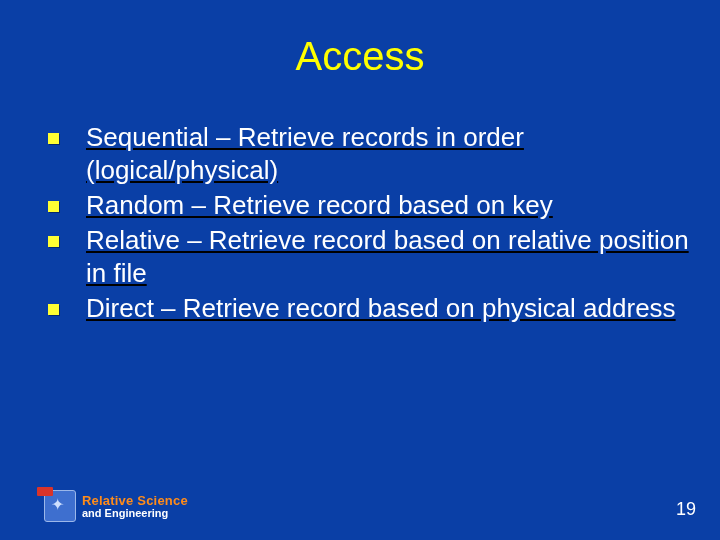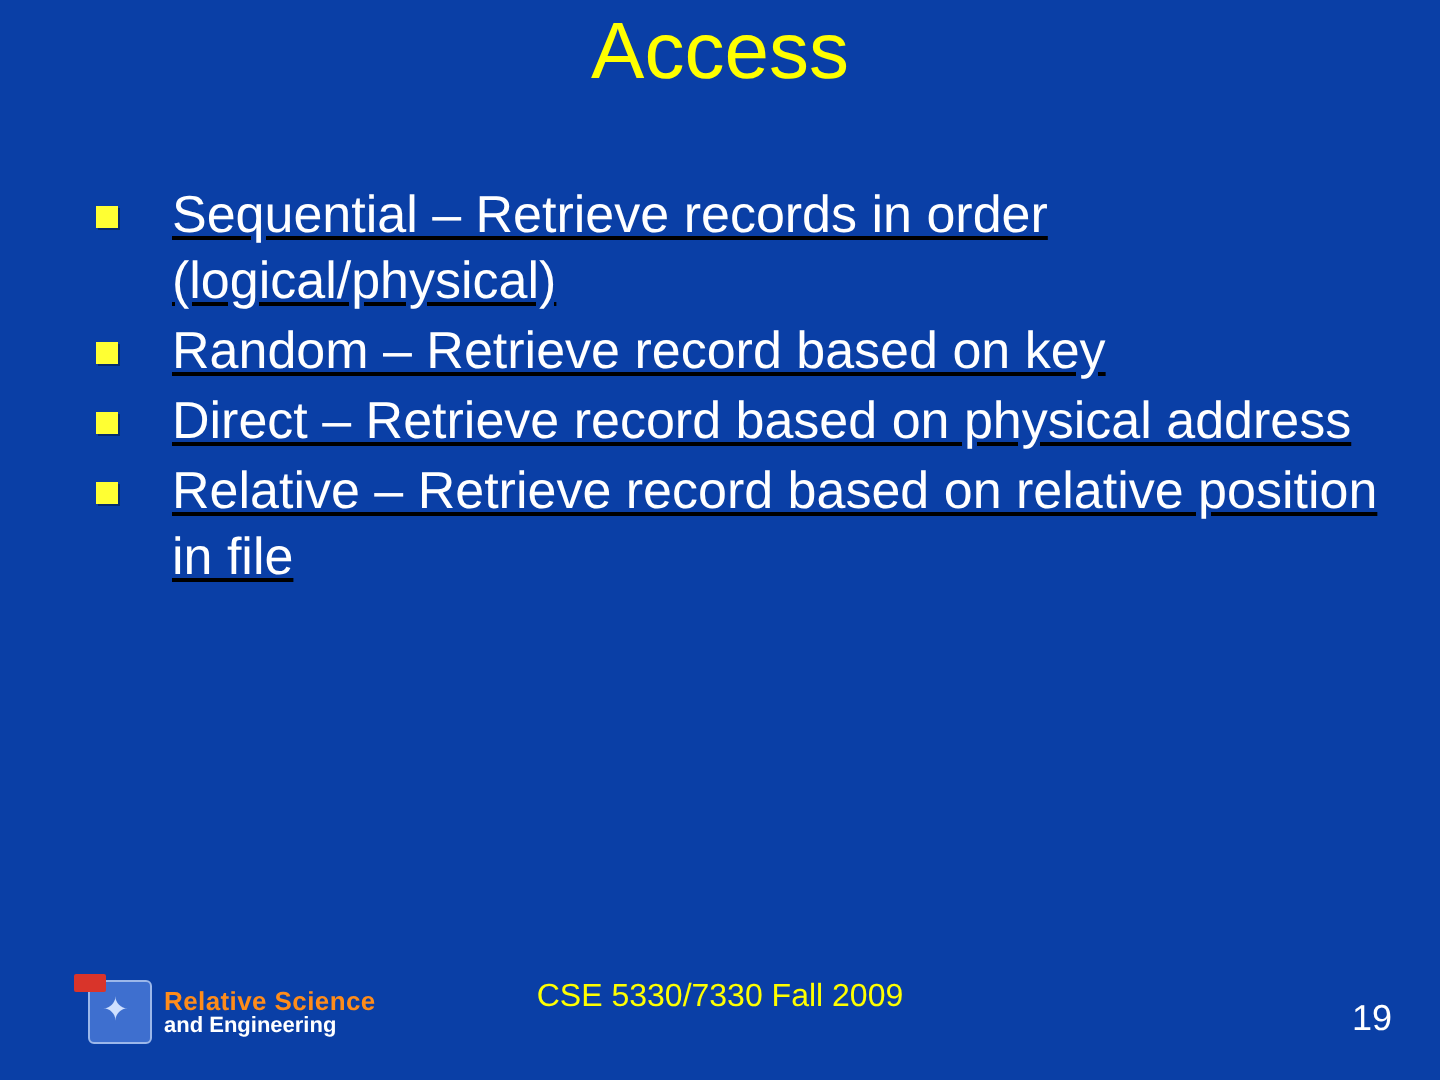--- a/index.html
+++ b/index.html
@@ -14,21 +14,21 @@
   .slide {
     width: 720px;
     height: 540px;
     position: relative;
     box-sizing: border-box;
   }
   .title {
     color: #ffff00;
     font-size: 40px;
     text-align: center;
-    padding-top: 4px;
+    padding-top: 34px;
     font-weight: normal;
   }
   .body {
     padding: 42px 30px 0 42px;
     text-decoration: underline;
   }
   ul.bullets {
     list-style: none;
     margin: 0;
     padding: 0;
@@ -128,31 +128,30 @@
 </head>
 <body>
 
 <div class="slide">
   <div class="title">Access</div>
 
   <div class="body">
     <ul class="bullets">
       <li>Sequential – Retrieve records in order (logical/physical)</li>
       <li>Random – Retrieve record based on key</li>
+      <li>Relative – Retrieve record based on relative position in file</li>
       <li>Direct – Retrieve record based on physical address</li>
-      <li>Relative – Retrieve record based on relative position in file</li>
     </ul>
   </div>
 
   <div class="footer">
     <div class="logo">
       <div class="logo-mark">
           <div class="tag"></div>
         </div>
       <div class="logo-text">
         <span class="logo-line1">Relative Science</span>
         <span class="logo-line2">and Engineering</span>
       </div>
     </div>
-    <div class="footer-text">CSE 5330/7330 Fall 2009</div>
     <div class="page-num">19</div>
   </div>
 </div>
 
 </body></html>

